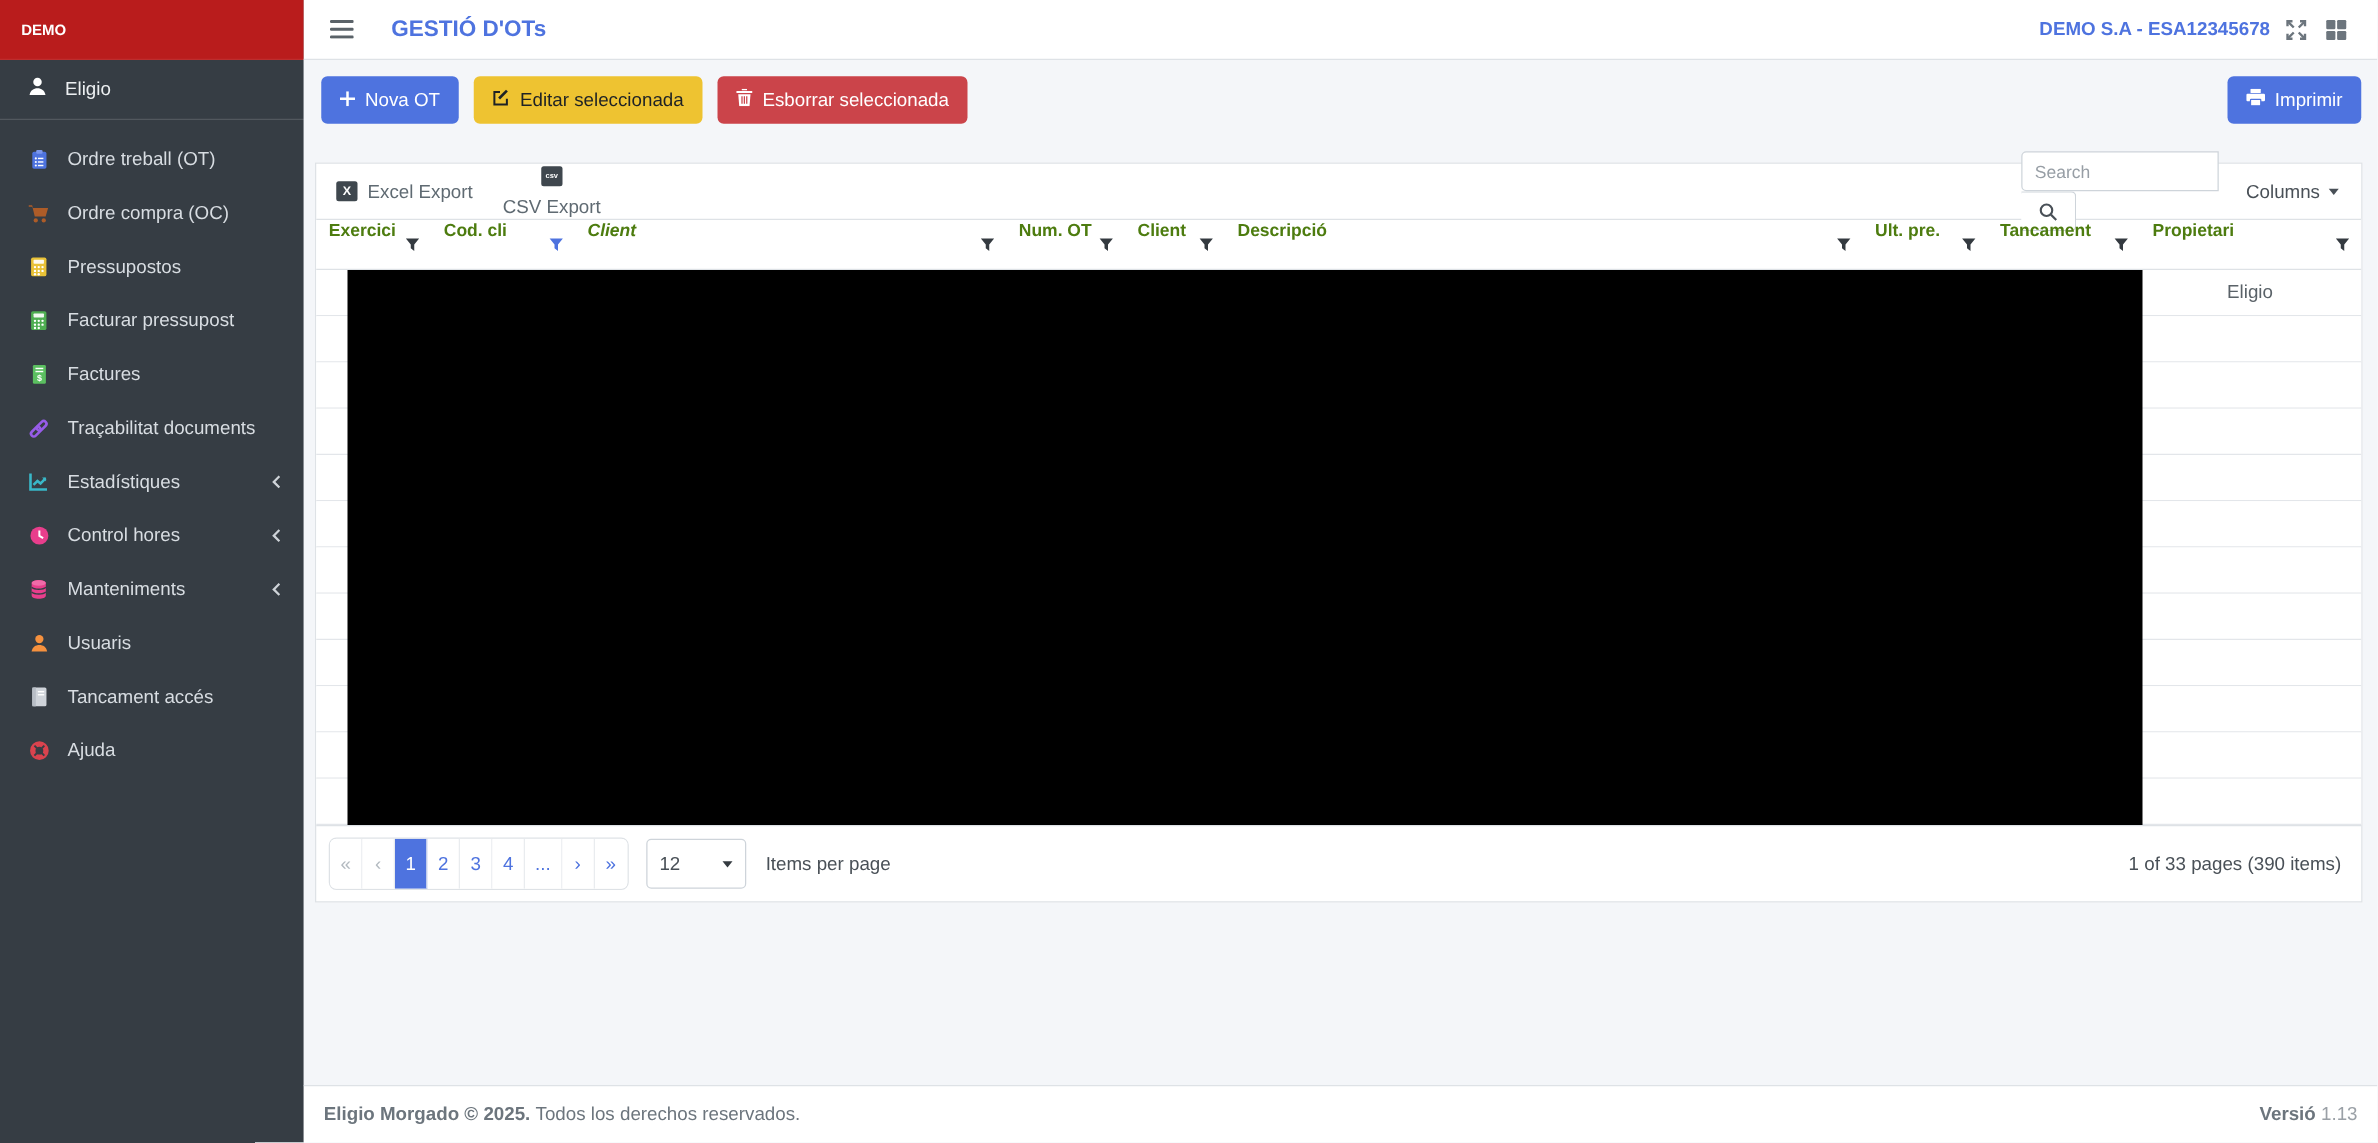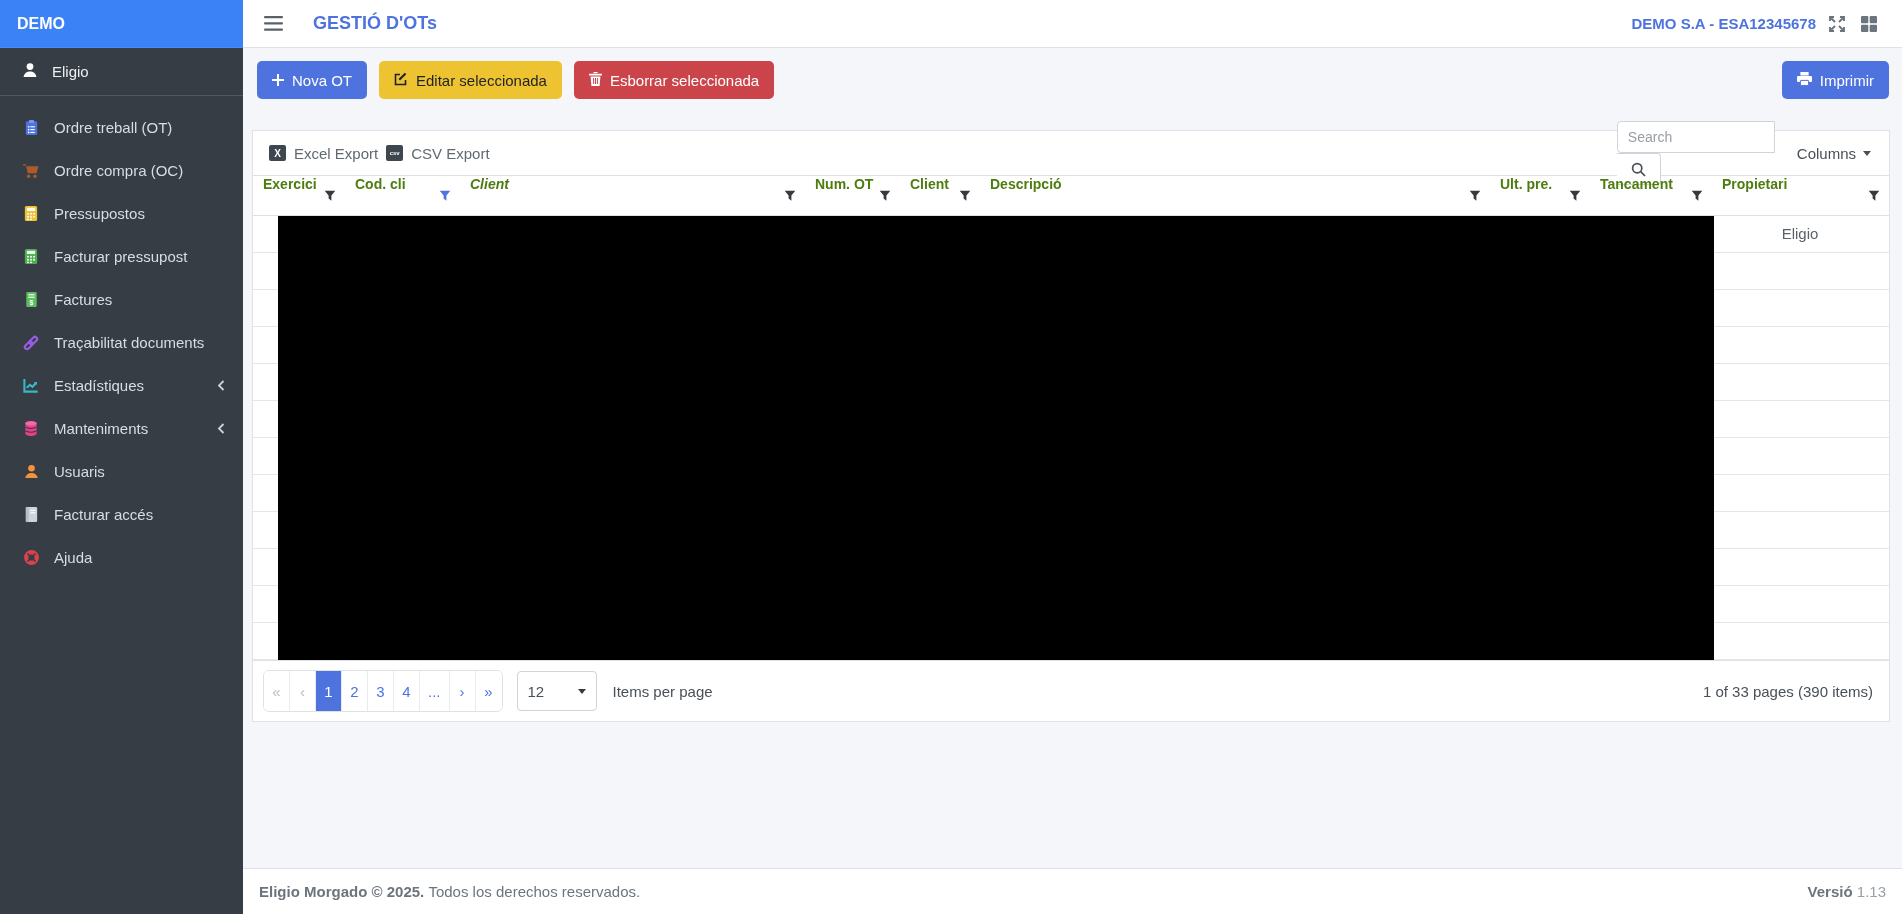--- a/index.html
+++ b/index.html
@@ -1,21 +1,21 @@
 <!DOCTYPE html>
 <html><head>
 <meta charset="utf-8">
 <style>
   * { margin:0; padding:0; box-sizing:border-box; }
   html,body { width:1902px; height:914px; font-family:"Liberation Sans", sans-serif; background:#f4f6f9; overflow:hidden; }
   .app { display:flex; width:1902px; height:914px; }
 
   
   .sidebar { width:243px; min-width:243px; height:914px; background:#363d44; color:#dde2e6; display:flex; flex-direction:column; }
-  .brand { height:48px; line-height:48px; padding-left:17px; background:#3b82f6; color:#fff; font-size:16px; font-weight:bold; border-bottom:1px solid rgba(255,255,255,.08); cursor:pointer; }
+  .brand { height:48px; line-height:48px; padding-left:17px; background:#b91c1c; color:#fff; font-size:12px; font-weight:bold; border-bottom:1px solid rgba(255,255,255,.08); cursor:pointer; }
   .user-panel { height:48px; display:flex; align-items:center; padding-left:21px; border-bottom:1px solid rgba(255,255,255,.14); cursor:pointer; }
   .user-panel .uname { margin-left:13px; font-size:15px; color:#eceff1; }
   .menu { padding-top:10px; }
   .menu-item { display:flex; align-items:center; height:43px; padding:0 18px 0 21px; font-size:15px; color:#d8dde2; cursor:pointer; }
   .menu-item .mi-icon { width:20px; min-width:20px; margin-right:13px; display:flex; justify-content:center; }
   .menu-item .chev { margin-left:auto; display:flex; }
 
   
   .main { flex:1; display:flex; flex-direction:column; height:914px; }
   .topbar { height:48px; min-height:48px; background:#fff; border-bottom:1px solid #dee2e6; display:flex; align-items:center; padding:0 22px 0 17px; }
@@ -32,21 +32,21 @@
   .btn { border:none; border-radius:5px; height:38px; padding:0 15px; font-size:15px; font-family:"Liberation Sans",sans-serif; display:inline-flex; align-items:center; gap:8px; cursor:pointer; }
   .btn-blue { background:#4e73df; color:#fff; }
   .btn-yellow { background:#eec331; color:#1e2225; margin-left:12px; }
   .btn-red { background:#cb444a; color:#fff; margin-left:12px; }
   .btn-print { margin-left:auto; }
 
   
   .card { margin:31px 12px 0 9px; width:1638px; background:#fff; border:1px solid #dee2e6; }
   .grid-toolbar { height:44px; display:flex; align-items:center; padding:0 10px 0 16px; }
   .export-link { display:flex; align-items:center; gap:8px; font-size:15px; color:#5f6a72; background:none; border:none; cursor:pointer; font-family:"Liberation Sans",sans-serif; }
-  .export-link + .export-link { margin-left:8px; }
+  .export-link + .export-link { margin-left:24px;flex-direction:column; }
   .ftype { width:17px; height:16px; background:#3f474e; color:#fff; border-radius:2px; display:flex; align-items:center; justify-content:center; font-weight:bold; }
   .ftype.x { font-size:10px; }
   .ftype.csv { font-size:6px; }
   .toolbar-right { margin-left:auto; display:flex; align-items:center; }
   .search-group { display:flex;flex-direction:column; }
   .search-input { width:158px; height:32px; border:1px solid #ced4da; border-radius:4px 0 0 4px; padding:0 10px; font-size:14px; color:#495057; font-family:"Liberation Sans",sans-serif; outline:none; }
   .search-input::placeholder { color:#979ea5; }
   .search-btn { width:44px; height:32px; background:#fff; border:1px solid #ced4da; border-left:none; border-radius:0 4px 4px 0; cursor:pointer; display:flex; align-items:center; justify-content:center; }
   .columns-btn { margin-left:14px; background:none; border:none; cursor:pointer; font-size:15px; color:#495057; display:flex; align-items:center; gap:7px; font-family:"Liberation Sans",sans-serif; padding:0 8px; }
   .caret-down { width:0; height:0; border-left:4px solid transparent; border-right:4px solid transparent; border-top:5px solid #495057; }
@@ -188,20 +188,34 @@
           </span>
         <span>Estadístiques</span>
         <span class="chev">
             <svg width="8" height="11" viewBox="0 0 8 11">
               <path d="M6.5 1 2 5.5 6.5 10" stroke="#ced3d8" stroke-width="1.8" fill="none"></path>
             </svg>
           </span>
       </div>
       <div class="menu-item">
         <span class="mi-icon">
+            <svg width="17" height="17" viewBox="0 0 18 18">
+              <circle cx="9" cy="9" r="7.6" fill="#e83e8c"></circle>
+              <path d="M9 4.6v4.7l3.2 1.9" stroke="#fff" stroke-width="1.7" fill="none"></path>
+            </svg>
+          </span>
+        <span>Control hores</span>
+        <span class="chev">
+            <svg width="8" height="11" viewBox="0 0 8 11">
+              <path d="M6.5 1 2 5.5 6.5 10" stroke="#ced3d8" stroke-width="1.8" fill="none"></path>
+            </svg>
+          </span>
+      </div>
+      <div class="menu-item">
+        <span class="mi-icon">
             <svg width="16" height="17" viewBox="0 0 16 18">
               <path d="M2 3.6C2 2.2 4.7 1 8 1s6 1.2 6 2.6v10.8c0 1.4-2.7 2.6-6 2.6s-6-1.2-6-2.6z" fill="#e83e8c"></path>
               <path d="M2 7.2c1 1 3.3 1.7 6 1.7s5-.7 6-1.7M2 11.2c1 1 3.3 1.7 6 1.7s5-.7 6-1.7" stroke="#363d44" stroke-width="1.1" fill="none"></path>
               <ellipse cx="8" cy="3.6" rx="6" ry="2.4" fill="#f06ba8"></ellipse>
             </svg>
           </span>
         <span>Manteniments</span>
         <span class="chev">
             <svg width="8" height="11" viewBox="0 0 8 11">
               <path d="M6.5 1 2 5.5 6.5 10" stroke="#ced3d8" stroke-width="1.8" fill="none"></path>
@@ -219,21 +233,21 @@
       </div>
       <div class="menu-item">
         <span class="mi-icon">
             <svg width="15" height="17" viewBox="0 0 15 18">
               <rect x="1.5" y="1" width="12" height="16" rx="1.4" fill="#cfd4da"></rect>
               <rect x="1.5" y="1" width="3" height="16" fill="#b8bec6"></rect>
               <rect x="6.2" y="4" width="5.4" height="1.2" fill="#fff"></rect>
               <rect x="6.2" y="6.6" width="5.4" height="1.2" fill="#fff"></rect>
             </svg>
           </span>
-        <span>Facturar accés</span>
+        <span>Tancament accés</span>
       </div>
       <div class="menu-item">
         <span class="mi-icon">
             <svg width="17" height="17" viewBox="0 0 18 18">
               <circle cx="9" cy="9" r="5.6" fill="none" stroke="#d9434e" stroke-width="4.6"></circle>
               <g stroke="#363d44" stroke-width="1.6">
                 <path d="M4.8 4.8l2 2M13.2 4.8l-2 2M4.8 13.2l2-2M13.2 13.2l-2-2"></path>
               </g>
             </svg>
           </span>

